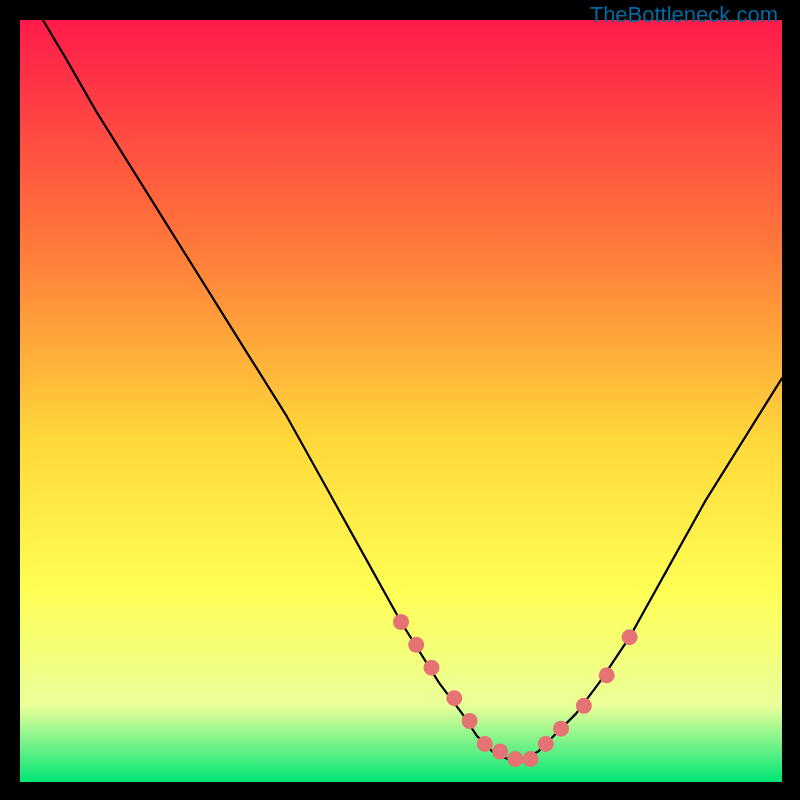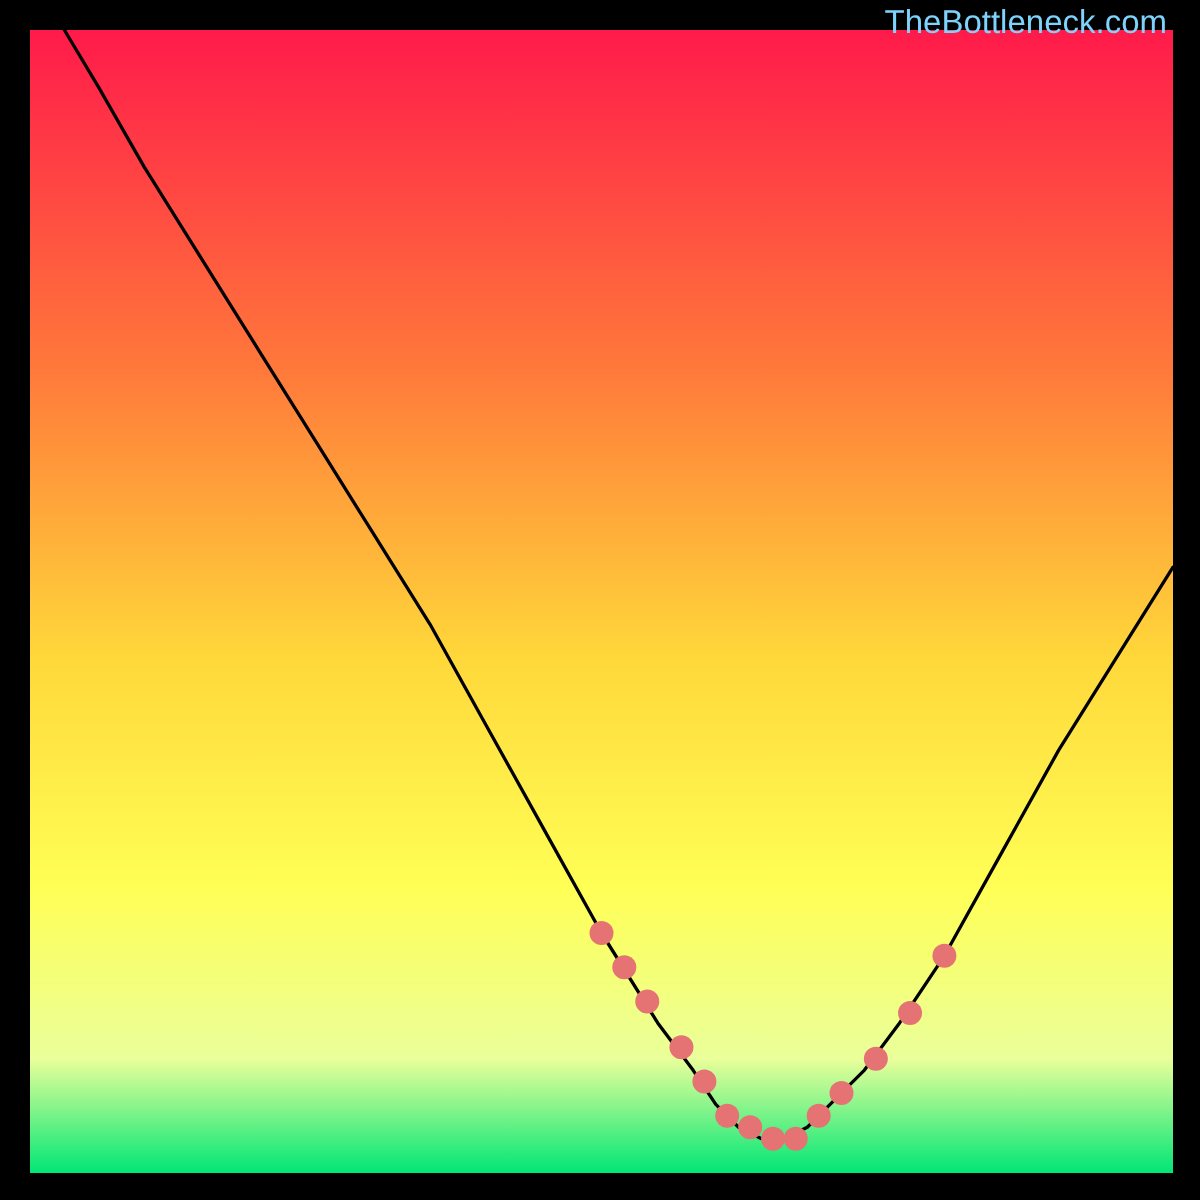--- a/index.html
+++ b/index.html
@@ -25,21 +25,21 @@
     top: 0;
     width: 762px;
     height: 762px;
   }
   .watermark {
     position: absolute;
     top: 2px;
     right: 22px;
     font-size: 22px;
     font-weight: 500;
-    color: #7dd3fc;
+    color: #0369a1;
     letter-spacing: 0px;
     z-index: 10;
   }
   svg {
     display: block;
   }
 </style>
 </head>
 <body>
 

